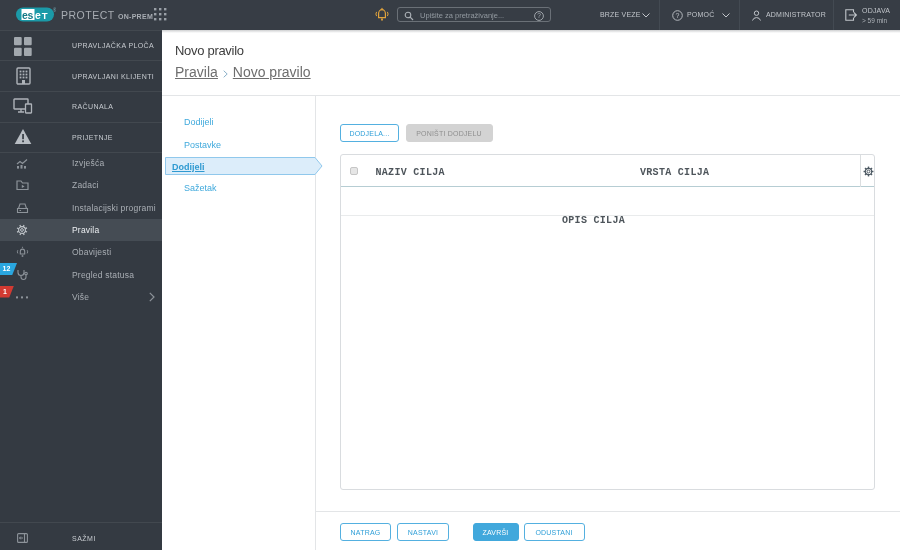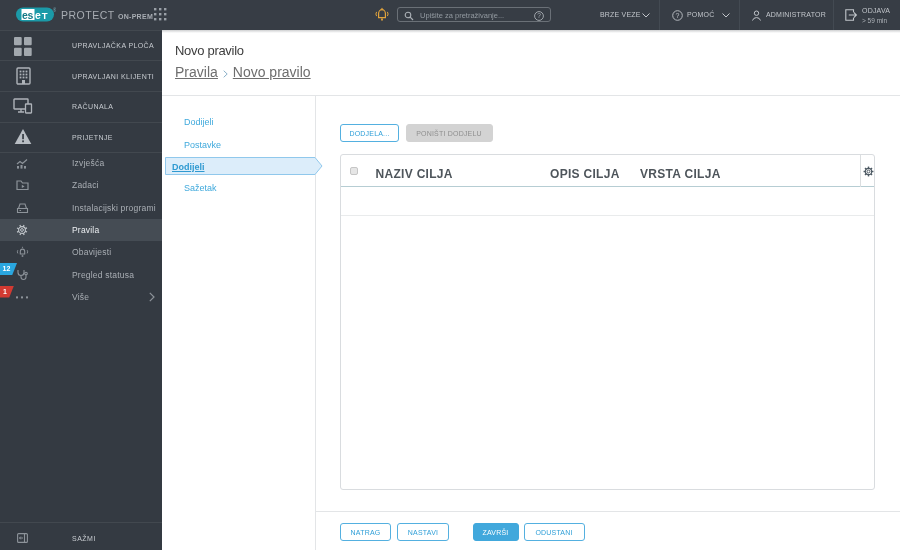--- a/index.html
+++ b/index.html
@@ -39,22 +39,22 @@
   .btn { position:absolute; border:1px solid #54b0e0; border-radius:3px; background:#fff;
     color:#2f9fd8; font-size:7px; letter-spacing:0.2px; text-align:center; }
   .btn.primary { background:#41a8dc; color:#fff; border-color:#41a8dc; }
   .btn.disabled { background:#d3d3d3; color:#8f8f8f; border-color:#d3d3d3; }
   .btn span { position:absolute; left:0; right:0; top:50%; transform:translateY(-50%); }
   
   #tbl { left:340px; top:153.5px; width:534.5px; height:336.5px; border:1px solid #d9dcdf;
     border-radius:3px; }
   #tbl .hd { position:absolute; left:0; top:0; right:0; height:32px;
     border-bottom:1px solid #b6cdd3; }
-  .thead { position:absolute; font-size:12px; font-weight:bold; color:#4e555b;
-    letter-spacing:0.3px; top:12.5px; }
+  .thead { position:absolute; font-size:10px; font-weight:bold; color:#4e555b;
+    letter-spacing:0.3px; top:12.5px;font-family:Liberation Mono, monospace; }
   #nodata { position:absolute; left:0; top:33px; width:518px; height:27px;
     text-align:center; line-height:27px;
     font-size:8px; font-weight:bold; color:#5a6167; letter-spacing:0.3px; }
 </style>
 </head>
 <body>
 <div class="abs" id="topbar"></div>
 <div class="abs" id="sidebar"></div>
 <div class="abs" id="content"></div>
 
@@ -302,21 +302,21 @@
     <span>DODJELA...</span>
   </div>
 <div class="abs btn disabled" style="left:405.5px;top:124px;width:87px;height:18px;">
     <span>PONIŠTI DODJELU</span>
   </div>
 
 <div class="abs" id="tbl">
   <div class="hd"></div>
   <div style="position:absolute;left:8.8px;top:12.5px;width:8px;height:8px;background:#e6e6e6;border:1px solid #c6c6c6;border-radius:2px;"></div>
   <div class="thead" style="left:34.5px;">NAZIV CILJA</div>
-  <div class="thead" style="left:209px;">OPIS CILJA</div>
+  <div class="thead" style="left:221px;margin-top:48px;">OPIS CILJA</div>
   <div class="thead" style="left:299px;">VRSTA CILJA</div>
   <div style="position:absolute;left:518.5px;top:0;width:1px;height:32px;background:#dbdee0;"></div>
   <svg style="position:absolute;left:521.5px;top:11px;" width="11" height="11" viewBox="0 0 10 10">
     <g stroke="#4e5a64" stroke-width="1.3">
         <line x1="7.90" y1="5.00" x2="9.50" y2="5.00"></line>
         <line x1="7.05" y1="7.05" x2="8.18" y2="8.18"></line>
         <line x1="5.00" y1="7.90" x2="5.00" y2="9.50"></line>
         <line x1="2.95" y1="7.05" x2="1.82" y2="8.18"></line>
         <line x1="2.10" y1="5.00" x2="0.50" y2="5.00"></line>
         <line x1="2.95" y1="2.95" x2="1.82" y2="1.82"></line>

